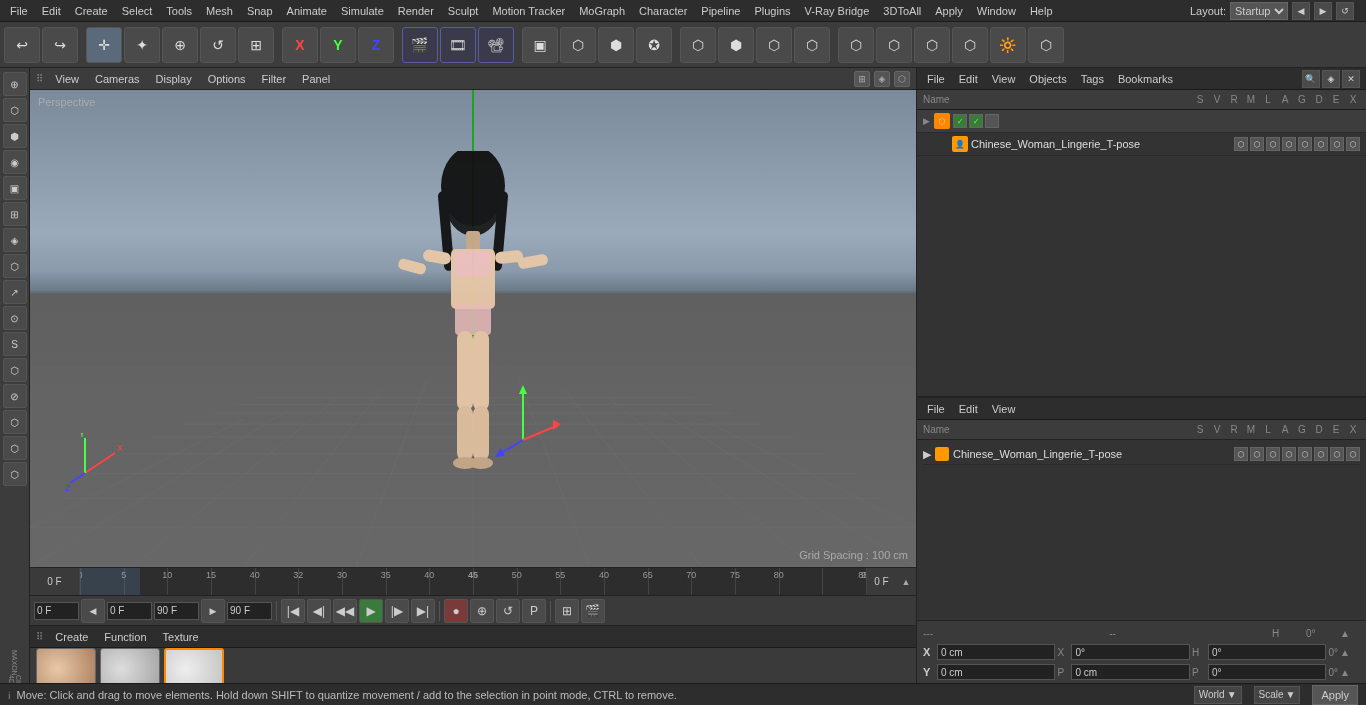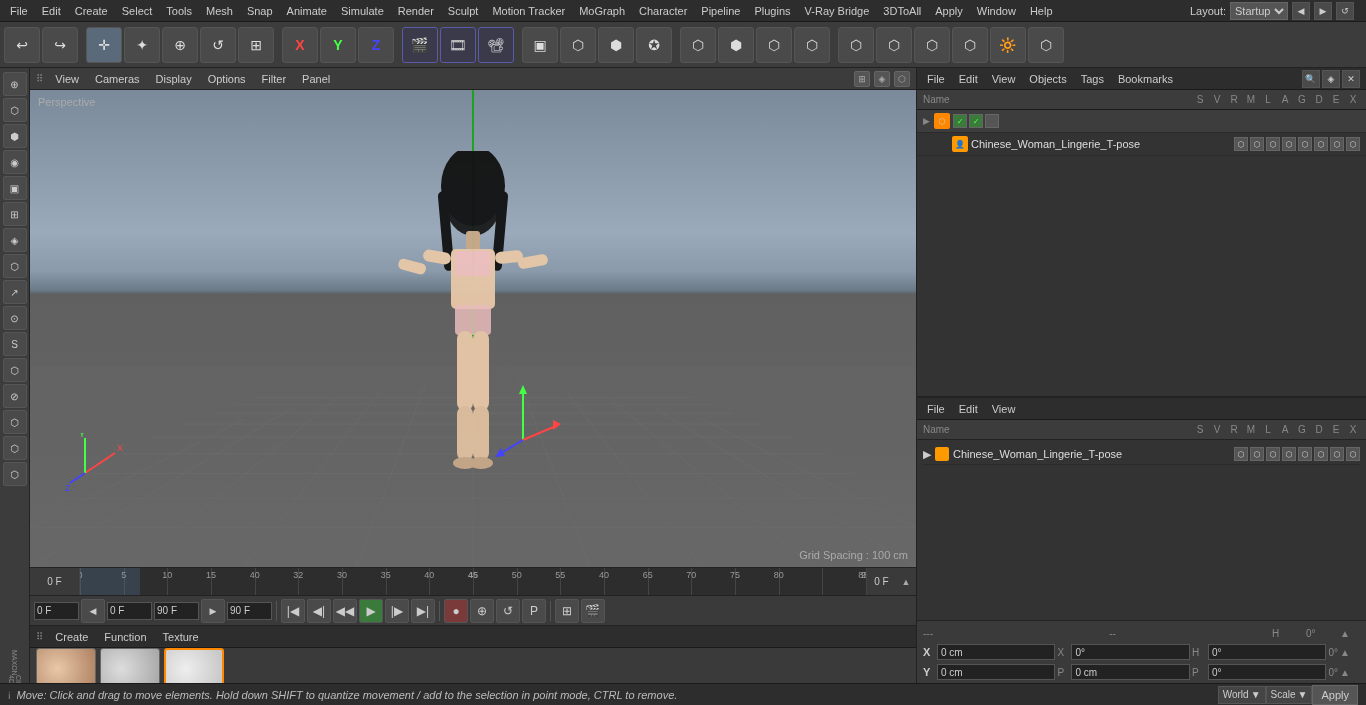--- a/index.html
+++ b/index.html
@@ -553,22 +553,22 @@
           <span style="width:20px;font-size:10px;color:#888;">▲</span>
         </div>
       </div>
     </div>
   </div>
 
 </div>
 
 <div id="status-bar" style="position:absolute;bottom:0;left:0;right:0;height:22px;background:#2d2d2d;border-top:1px solid #1a1a1a;display:flex;align-items:center;padding:0 8px;font-size:11px;color:#bbb;z-index:10;">
   <span style="font-size:10px;color:#888;margin-right:6px;">ℹ</span>
-  <span style="flex:1;overflow:hidden;text-overflow:ellipsis;white-space:nowrap;font-style:italic;">Move: Click and drag to move elements. Hold down SHIFT to quantize movement / add to the selection in point mode, CTRL to remove.</span>
-  <div style="display:flex;align-items:center;gap:0;margin-left:8px;">
+  <span style="flex:1;overflow:hidden;text-overflow:ellipsis;white-space:nowrap;">Move: Click and drag to move elements. Hold down SHIFT to quantize movement / add to the selection in point mode, CTRL to remove.</span>
+  <div style="display:flex;align-items:center;gap:12px;margin-left:8px;">
     <div class="coord-dd">
       <span>World</span>
       <span>▼</span>
     </div>
     <div class="coord-dd">
       <span>Scale</span>
       <span>▼</span>
     </div>
     <button class="apply-btn">Apply</button>
   </div>

